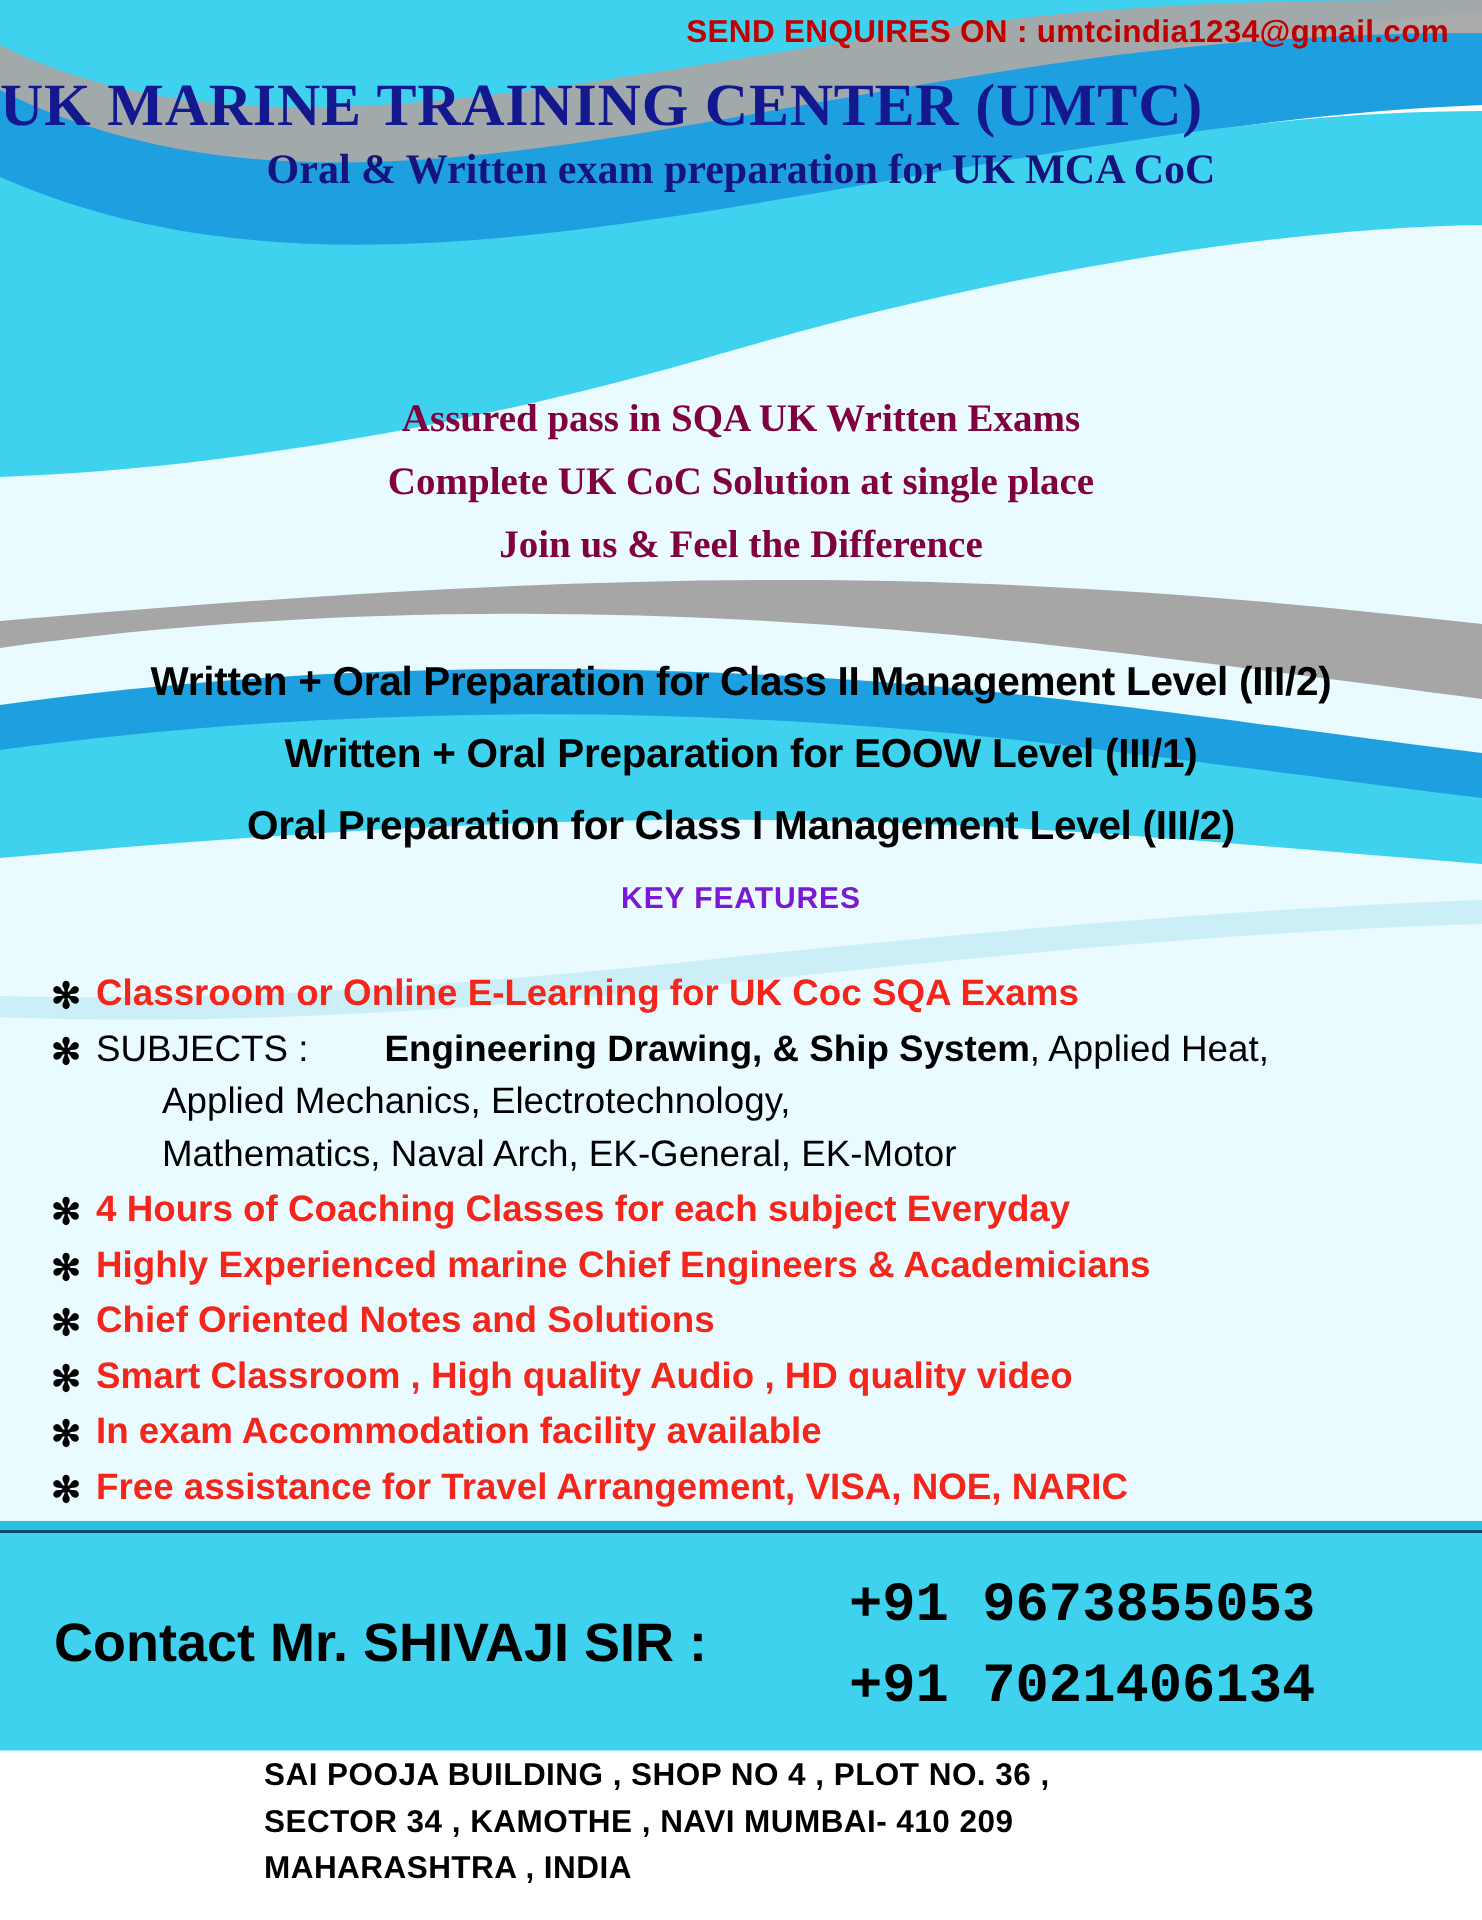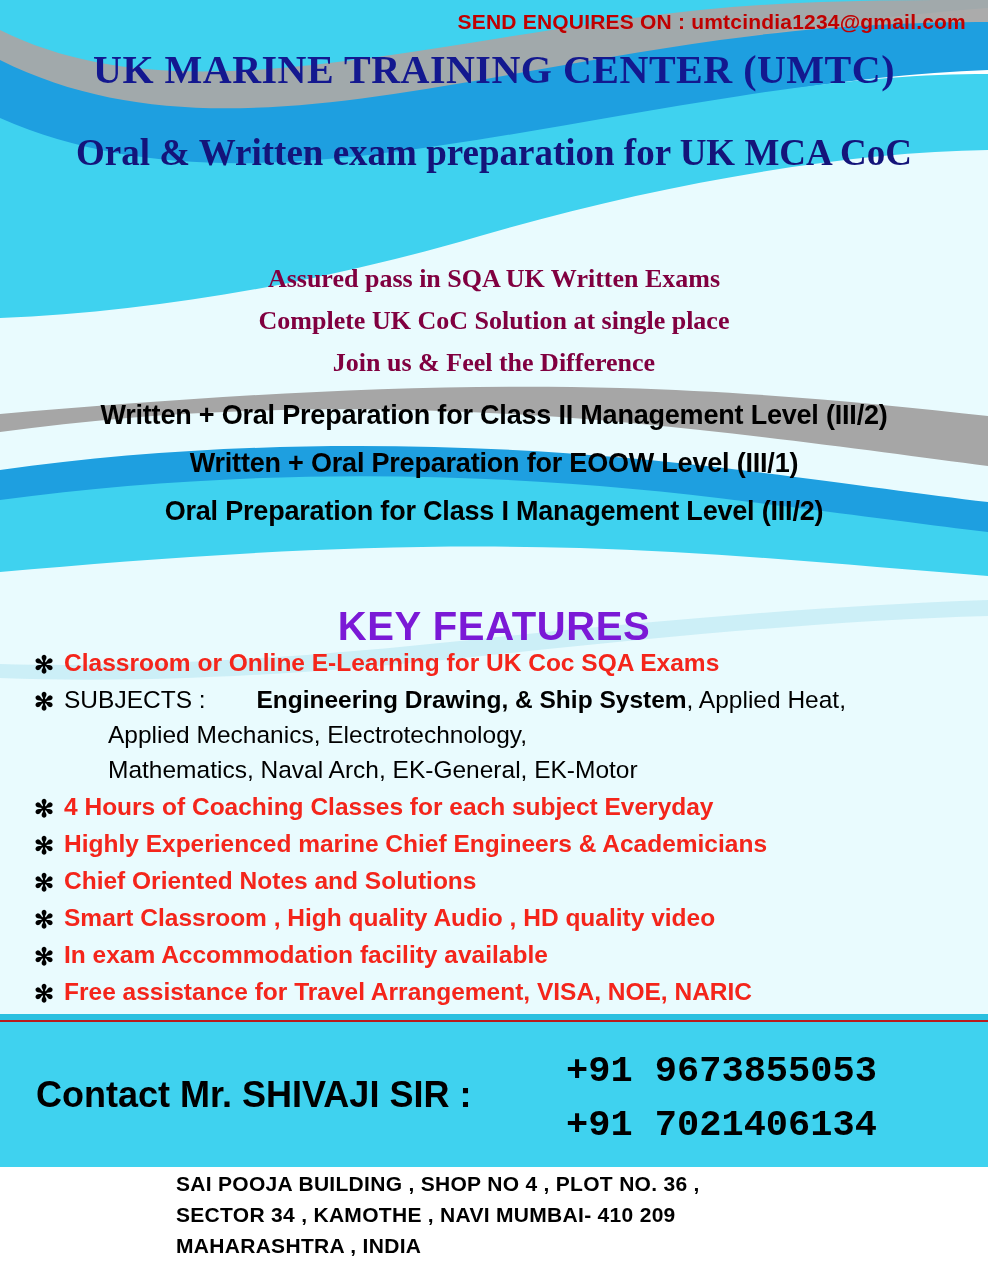--- a/index.html
+++ b/index.html
@@ -39,78 +39,77 @@
     font-size: 21px;
     font-weight: bold;
     color: #c00000;
     letter-spacing: 0.2px;
     white-space: nowrap;
   }
   .title-main {
     position: absolute;
     top: 46px;
     left: 0; right: 0;
-    text-align: center;
+    text-align: left;
     font-family: "Liberation Serif", serif;
     font-size: 40px;
     font-weight: bold;
     color: #13188f;
     letter-spacing: 0.5px;
   }
   .title-sub {
     position: absolute;
     top: 98px;
     left: 0; right: 0;
     text-align: center;
     font-family: "Liberation Serif", serif;
-    font-size: 37px;
+    font-size: 28px;
     font-weight: bold;
     color: #14147a;
-    margin-top: 33px;
   }
 
   
   .tagline {
     position: absolute;
     top: 258px;
     left: 0; right: 0;
     text-align: center;
     z-index: 5;
     font-family: "Liberation Serif", serif;
     color: #800040;
     font-weight: bold;
     font-size: 26px;
     line-height: 42px;
   }
 
   
   .courses {
     position: absolute;
-    top: 391px;
+    top: 430px;
     left: 0; right: 0;
     text-align: center;
     z-index: 6;
     color: #000000;
     font-weight: bold;
     font-size: 27px;
     line-height: 48px;
     letter-spacing: -0.2px;
   }
   .courses div { white-space: nowrap; }
 
   
   .kf-title {
     position: absolute;
-    top: 604px;
+    top: 588px;
     left: 0; right: 0;
     text-align: center;
     z-index: 6;
     color: #7b19d6;
     font-weight: bold;
-    font-size: 40px;
+    font-size: 20px;
     letter-spacing: 0.6px;
   }
   .features {
     position: absolute;
     top: 645px;
     left: 26px;
     right: 14px;
     z-index: 6;
   }
   .feat {
@@ -142,21 +141,21 @@
   }
 
   
   .contact-band {
     position: absolute;
     left: 0; right: 0;
     top: 1020px;
     height: 145px;
     background: #3fd2ef;
     z-index: 6;
-    border-top: 2px solid #b91c1c;
+    border-top: 2px solid #0c4a6e;
   }
   .contact-name {
     position: absolute;
     left: 36px;
     top: 52px;
     font-size: 36px;
     font-weight: bold;
     color: #000000;
     white-space: nowrap;
   }

